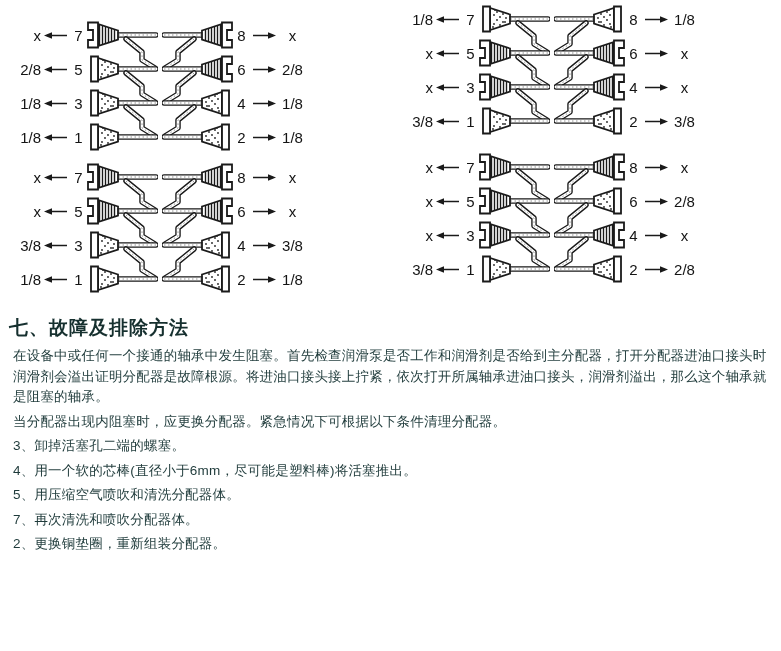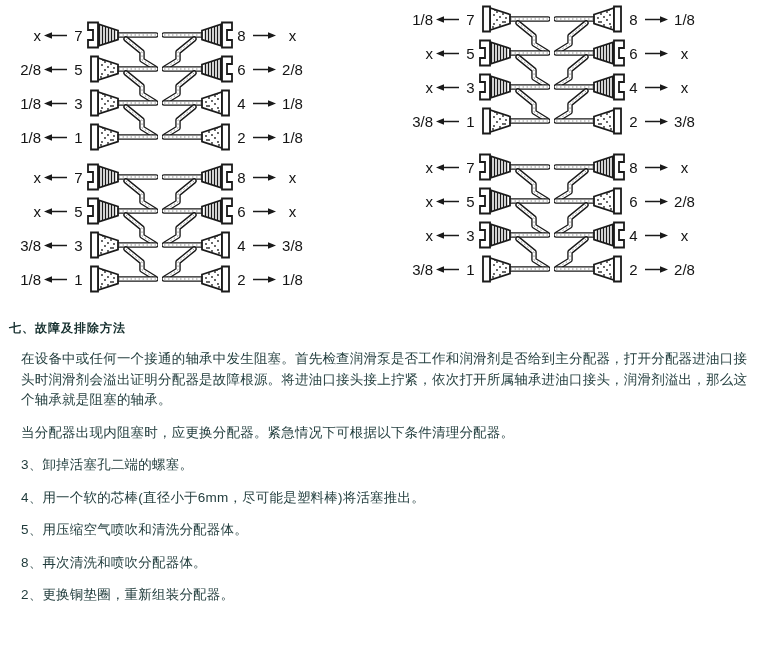--- a/index.html
+++ b/index.html
@@ -22,23 +22,23 @@
   .lblcol.left  .val{text-align:right;}
   .lblcol.right .val{text-align:center;}
   .port{min-width:11px;text-align:center;}
   .arr{flex:0 0 auto;}
   .colsvg{display:block;}
   .colsvg.second{margin-left:4px;}
 
   
   .text-section{padding:0 9px 0 9px;color:#1e3a3a;font-size:13.5px;
                 line-height:20.5px;letter-spacing:0.2px;}
-  .text-section h3{font-size:12px;line-height:18px;margin:21px 0 9px 0;
+  .text-section h3{font-size:19px;line-height:18px;margin:21px 0 9px 0;
                    color:#16302f;font-weight:bold;letter-spacing:1px;}
-  .text-section p{margin:12px;}
+  .text-section p{margin:4px;}
   .steps{margin-top:2px;}
 </style>
 </head>
 <body>
 
 <div class="page">
 
   <div class="figure" id="figure">
       <div class="group tl">
         <div class="lblcol left">
@@ -867,18 +867,18 @@
     </div>
 
   <div class="text-section">
     <h3>七、故障及排除方法</h3>
     <p>在设备中或任何一个接通的轴承中发生阻塞。首先检查润滑泵是否工作和润滑剂是否给到主分配器，打开分配器进油口接头时润滑剂会溢出证明分配器是故障根源。将进油口接头接上拧紧，依次打开所属轴承进油口接头，润滑剂溢出，那么这个轴承就是阻塞的轴承。</p>
     <p>当分配器出现内阻塞时，应更换分配器。紧急情况下可根据以下条件清理分配器。</p>
     <div class="steps" id="steps">
         <p>3、卸掉活塞孔二端的螺塞。</p>
         <p>4、用一个软的芯棒(直径小于6mm，尽可能是塑料棒)将活塞推出。</p>
         <p>5、用压缩空气喷吹和清洗分配器体。</p>
-        <p>8、再次清洗和喷吹分配器体。</p>
+        <p>7、再次清洗和喷吹分配器体。</p>
         <p>2、更换铜垫圈，重新组装分配器。</p>
       </div>
   </div>
 
 </div>
 
 </body></html>

